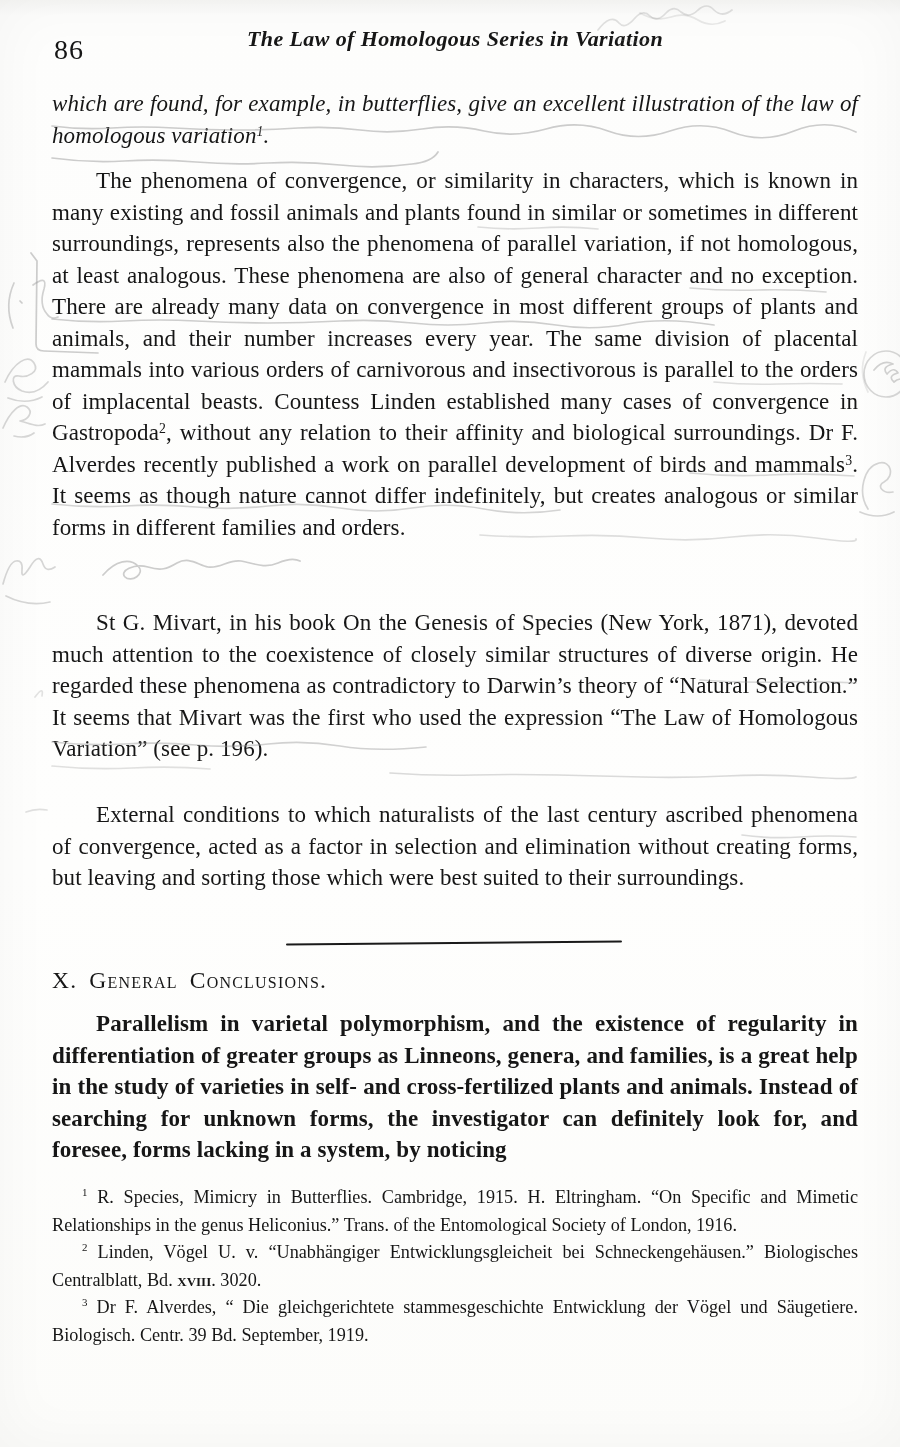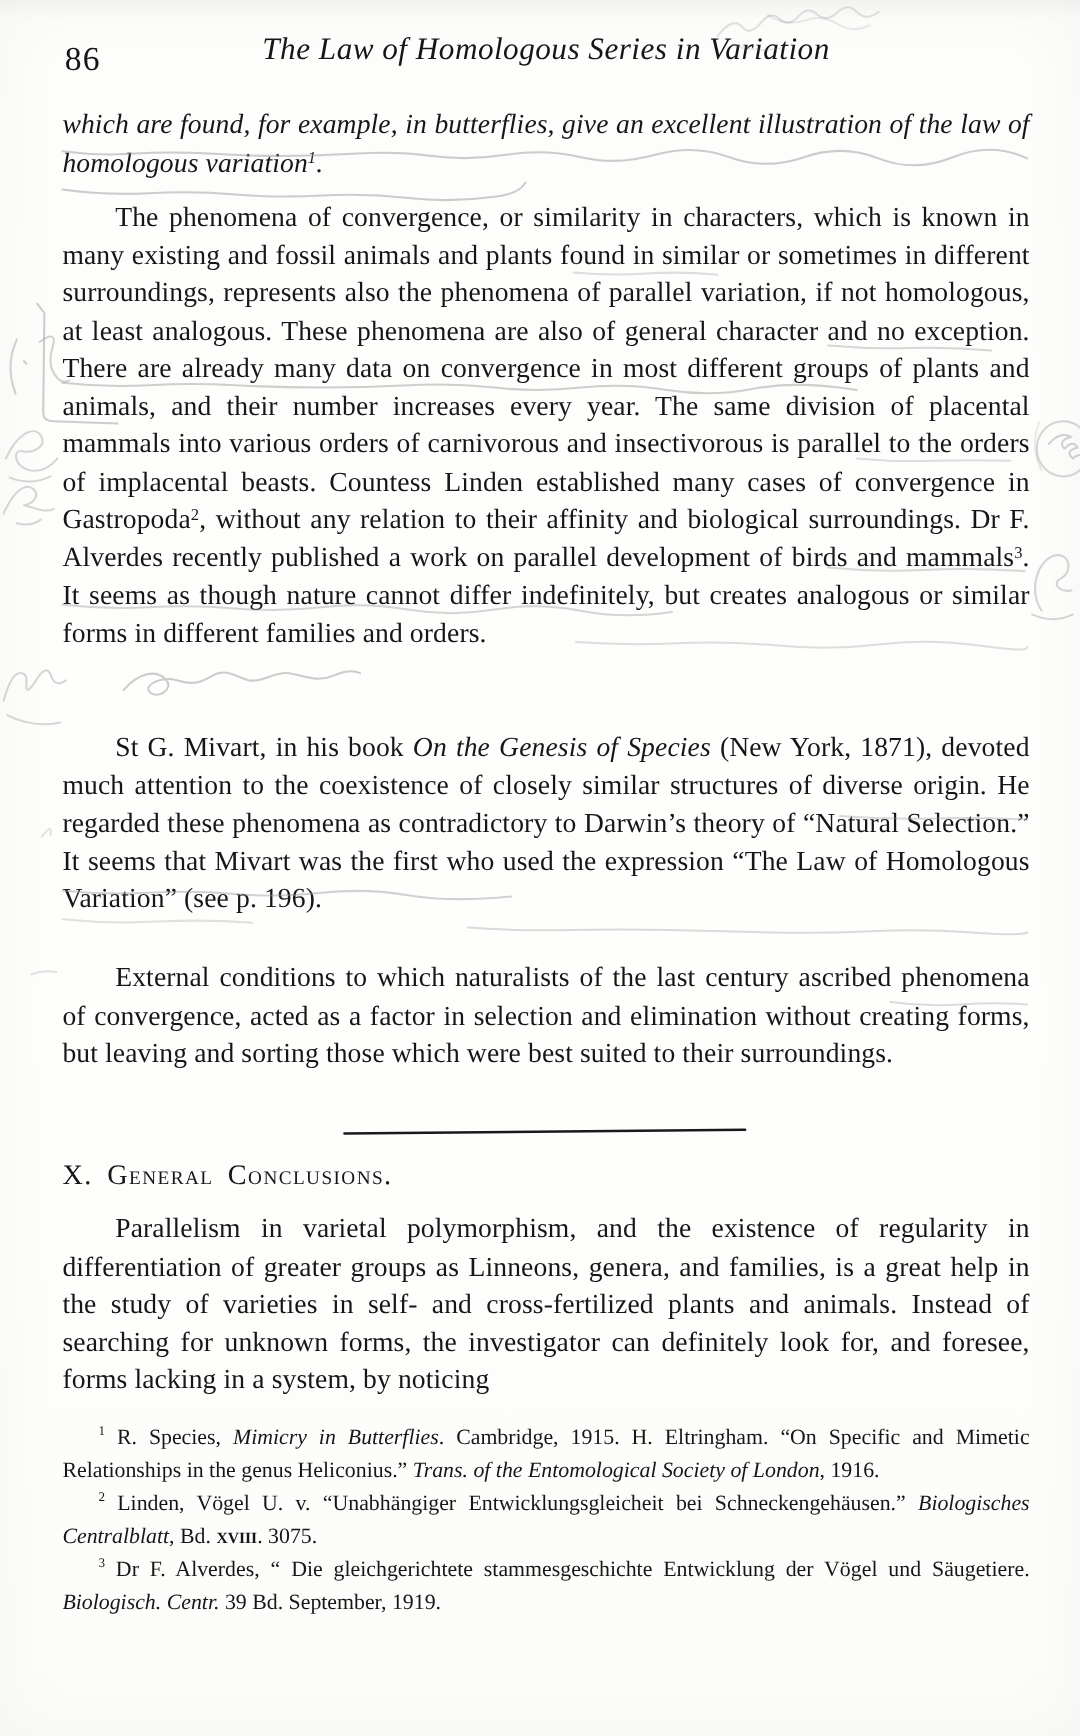--- a/index.html
+++ b/index.html
@@ -6,36 +6,36 @@
   body{width:900px;height:1447px;background:#ffffff;}
   .page{
     position:relative;width:900px;height:1447px;overflow:hidden;
     background:linear-gradient(180deg,#f6f6f4 0px,#fdfdfc 16px,#fefefd 60%,#fcfcfa 100%);
     box-shadow:inset 0 0 60px rgba(0,0,0,0.035);
     font-family:"Liberation Serif","DejaVu Serif",serif;
     color:#161616;
   }
   .header{position:absolute;top:26px;left:52px;width:806px;height:50px;text-align:center;}
   .pgnum{position:absolute;left:2px;top:8px;font-size:28px;letter-spacing:1px;}
-  .runtitle{display:inline-block;font-style:italic;font-weight:400;font-size:26px;letter-spacing:0.4px;}
+  .runtitle{display:inline-block;font-style:italic;font-weight:700;font-size:22px;letter-spacing:0.4px;}
   .para{position:absolute;left:52px;width:806px;font-size:23px;line-height:31.5px;
         text-align:justify;letter-spacing:0.1px;}
   .indent{text-indent:44px;}
   #p1{top:88px;font-style:italic;}
   #p2{top:165px;}
   #p3{top:607px;}
   #p4{top:799px;}
-  #p5{top:1008px;}
+  #p5{top:1008px;font-weight:bold;}
   .rule{position:absolute;left:286px;top:942px;width:336px;height:2.4px;background:#1a1a1a;
         transform:rotate(-0.55deg);border-radius:2px;}
   .secheading{position:absolute;left:52px;top:967px;width:806px;text-align:left;
         font-variant:small-caps;font-size:23.5px;letter-spacing:1.2px;word-spacing:5px;}
   .footnotes{position:absolute;left:52px;top:1184px;width:806px;}
   .fn{font-size:18.2px;line-height:27.5px;text-align:justify;text-indent:30px;}
-  .seg-italic{font-style:italic;}
+  .seg-italic{}
   .seg-sup{font-size:60%;vertical-align:7px;line-height:0;}
   .seg-smallcaps{font-variant:small-caps;font-weight:bold;}
   svg.pencil{position:absolute;left:0;top:0;pointer-events:none;}
   .pencil *{stroke:#9b9b9b;fill:none;stroke-width:1.7;stroke-linecap:round;stroke-linejoin:round;}
 </style>
 </head>
 <body>
 
 <div class="page">
 
@@ -49,21 +49,21 @@
   <div class="para indent" id="p3"><span>St G. Mivart, in his book </span><span class="seg-italic">On the Genesis of Species</span><span> (New York, 1871), devoted much attention to the coexistence of closely similar structures of diverse origin. He regarded these phenomena as contradictory to Darwin’s theory of “Natural Selection.” It seems that Mivart was the first who used the expression “The Law of Homologous Variation” (see p. 196).</span></div>
   <div class="para indent" id="p4"><span>External conditions to which naturalists of the last century ascribed phenomena of convergence, acted as a factor in selection and elimination without creating forms, but leaving and sorting those which were best suited to their surroundings.</span></div>
 
   <div class="rule"></div>
   <div class="secheading">X. General Conclusions.</div>
 
   <div class="para indent" id="p5"><span>Parallelism in varietal polymorphism, and the existence of regularity in differentiation of greater groups as Linneons, genera, and families, is a great help in the study of varieties in self- and cross-fertilized plants and animals. Instead of searching for unknown forms, the investigator can definitely look for, and foresee, forms lacking in a system, by noticing</span></div>
 
   <div class="footnotes">
     <div class="fn"><span class="seg-sup">1</span><span> R. Species, </span><span class="seg-italic">Mimicry in Butterflies</span><span>. Cambridge, 1915. H. Eltringham. “On Specific and Mimetic Relationships in the genus Heliconius.” </span><span class="seg-italic">Trans. of the Entomological Society of London</span><span>, 1916.</span></div>
-    <div class="fn"><span class="seg-sup">2</span><span> Linden, Vögel U. v. “Unabhängiger Entwicklungsgleicheit bei Schneckengehäusen.” </span><span class="seg-italic">Biologisches Centralblatt</span><span>, Bd. </span><span class="seg-smallcaps">xviii</span><span>. 3075.</span></div>
+    <div class="fn"><span class="seg-sup">2</span><span> Linden, Vögel U. v. “Unabhängiger Entwicklungsgleicheit bei Schneckengehäusen.” </span><span class="seg-italic">Biologisches Centralblatt</span><span>, Bd. </span><span class="seg-smallcaps">xviii</span><span>. 3020.</span></div>
     <div class="fn"><span class="seg-sup">3</span><span> Dr F. Alverdes, “ Die gleichgerichtete stammesgeschichte Entwicklung der Vögel und Säugetiere. </span><span class="seg-italic">Biologisch. Centr.</span><span> 39 Bd. September, 1919.</span></div>
   </div>
 
   <svg class="pencil" width="900" height="1447" viewBox="0 0 900 1447">
 
     <path opacity="0.30" d="M598,30 q13,-17 21,-7 q6,7 16,-5 q8,-9 15,-2 q7,7 16,-3 q8,-8 15,-1 q8,7 17,-2 q9,-8 16,0 q8,8 18,0"></path>
     <path opacity="0.22" d="M640,13 q16,9 31,4 q14,-5 27,3 q13,8 27,1"></path>
     <path opacity="0.20" d="M612,38 q20,6 40,2"></path>
 
     <path opacity="0.50" d="M52,126 q30,4 60,2 t62,0 t62,2 t62,-2 t62,2 t62,-1 t62,2 t62,-2 t62,2 t62,0 t62,1 t62,-1 t62,1"></path>

